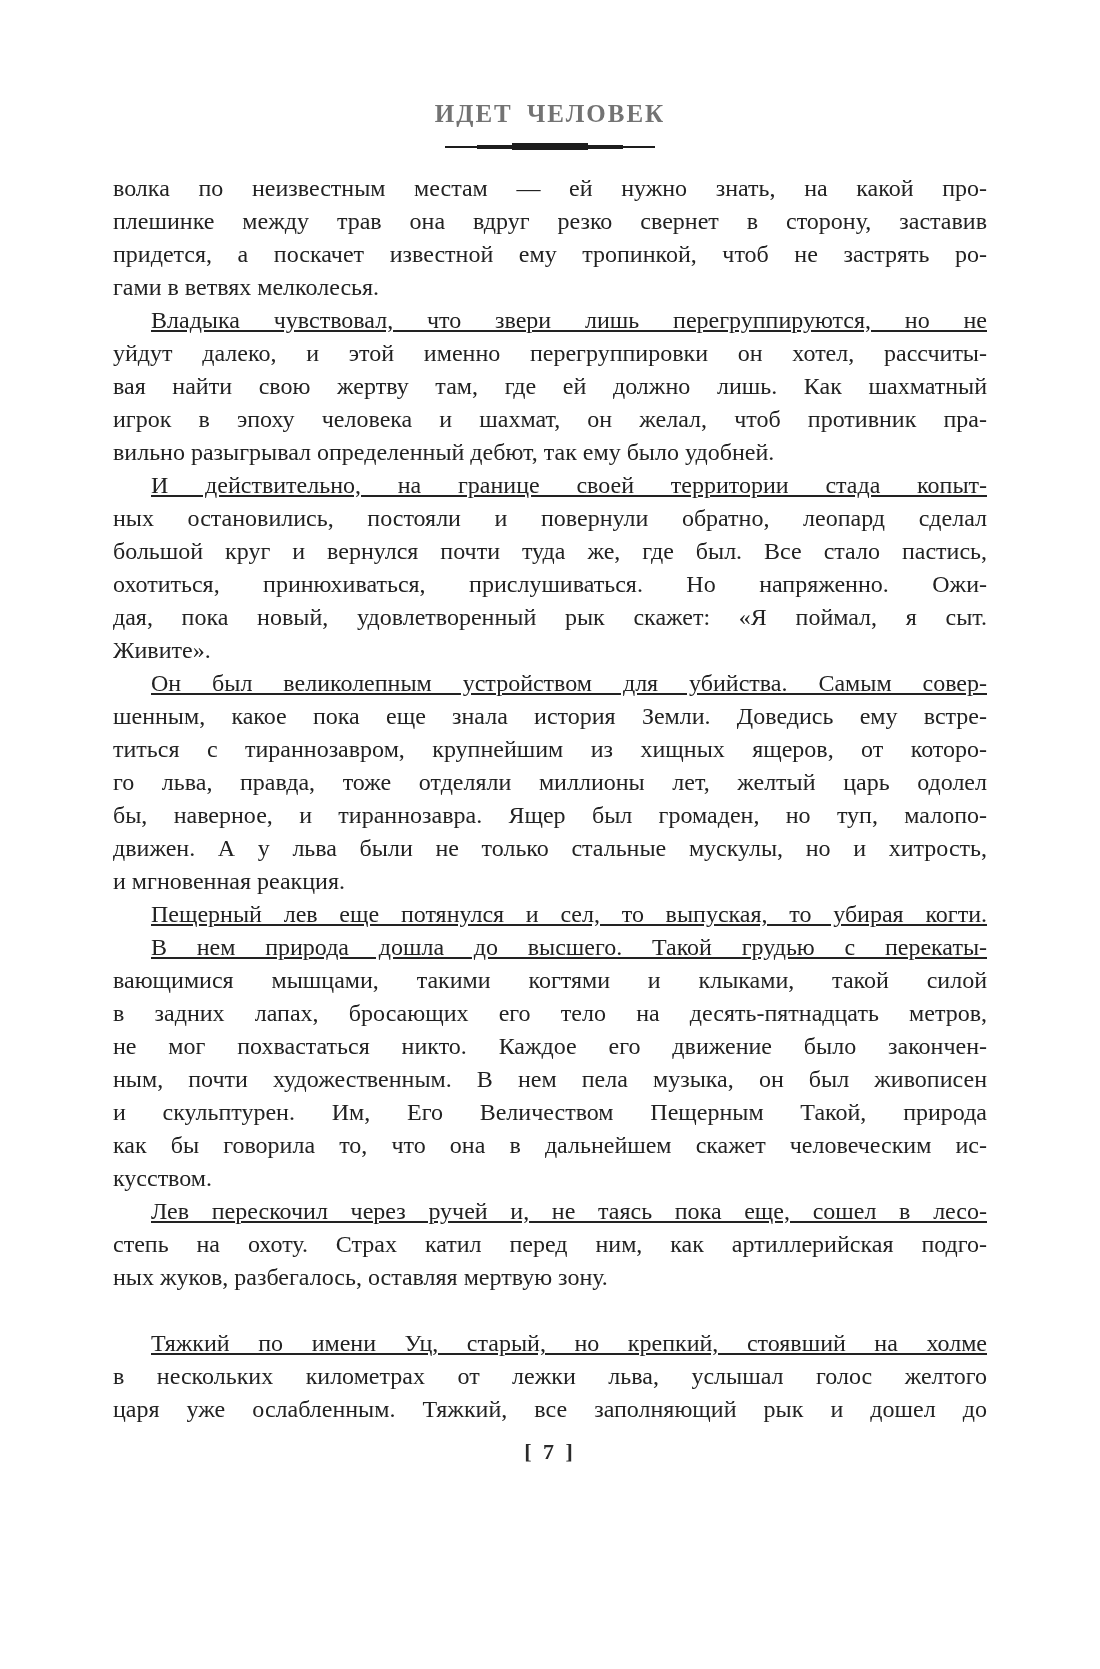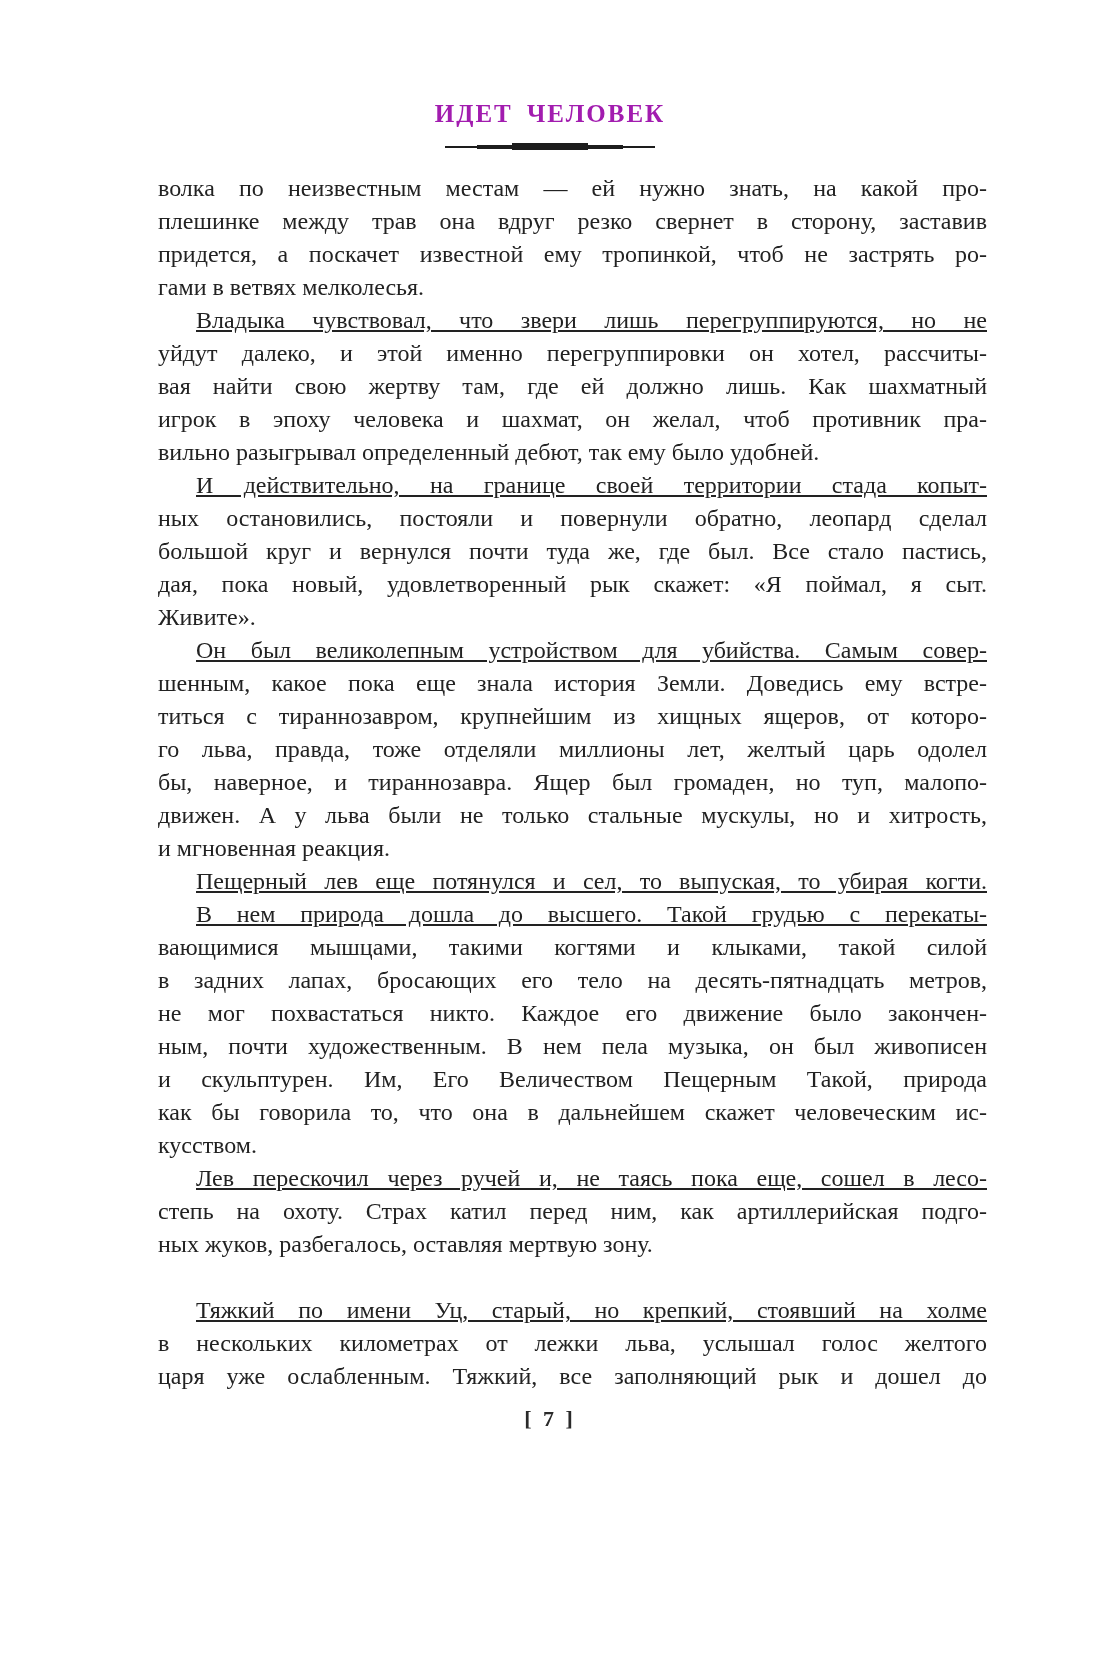--- a/index.html
+++ b/index.html
@@ -16,21 +16,21 @@
   }
   .page-header {
     padding-top: 100px;
     text-align: center;
   }
   .chapter-title {
     font-size: 25px;
     font-weight: bold;
     letter-spacing: 2px;
     word-spacing: 6px;
-    color: #a21caf;
+    color: #737373;
   }
   .chapter-divider {
     position: relative;
     width: 210px;
     height: 9px;
     margin: 14px auto 0;
   }
   .chapter-divider .bar {
     position: absolute;
     left: 50%;
@@ -46,21 +46,20 @@
     line-height: 33px;
   }
   .paragraph { }
   .paragraph.scene-break { margin-top: 33px; }
   .line {
     text-align: justify;
     text-align-last: justify;
     height: 33px;
     overflow: hidden;
     white-space: normal;
-    margin-left: 45px;
   }
   .line.last { text-align-last: left; }
   .line.indent { padding-left: 38px; text-decoration: underline; }
   .page-footer {
     margin-top: 13px;
     text-align: center;
   }
   .page-number {
     font-size: 22px;
     font-weight: bold;
@@ -92,20 +91,21 @@
         <div class="line indent">Владыка чувствовал, что звери лишь перегруппируются, но не</div>
         <div class="line">уйдут далеко, и этой именно перегруппировки он хотел, рассчиты-</div>
         <div class="line">вая найти свою жертву там, где ей должно лишь. Как шахматный</div>
         <div class="line">игрок в эпоху человека и шахмат, он желал, чтоб противник пра-</div>
         <div class="line last">вильно разыгрывал определенный дебют, так ему было удобней.</div>
       </div>
       <div class="paragraph">
         <div class="line indent">И действительно, на границе своей территории стада копыт-</div>
         <div class="line">ных остановились, постояли и повернули обратно, леопард сделал</div>
         <div class="line">большой круг и вернулся почти туда же, где был. Все стало пастись,</div>
+        <div class="line">охотиться, принюхиваться, прислушиваться. Но напряженно. Ожи-</div>
         <div class="line">дая, пока новый, удовлетворенный рык скажет: «Я поймал, я сыт.</div>
         <div class="line last">Живите».</div>
       </div>
       <div class="paragraph">
         <div class="line indent">Он был великолепным устройством для убийства. Самым совер-</div>
         <div class="line">шенным, какое пока еще знала история Земли. Доведись ему встре-</div>
         <div class="line">титься с тираннозавром, крупнейшим из хищных ящеров, от которо-</div>
         <div class="line">го льва, правда, тоже отделяли миллионы лет, желтый царь одолел</div>
         <div class="line">бы, наверное, и тираннозавра. Ящер был громаден, но туп, малопо-</div>
         <div class="line">движен. А у льва были не только стальные мускулы, но и хитрость,</div>

